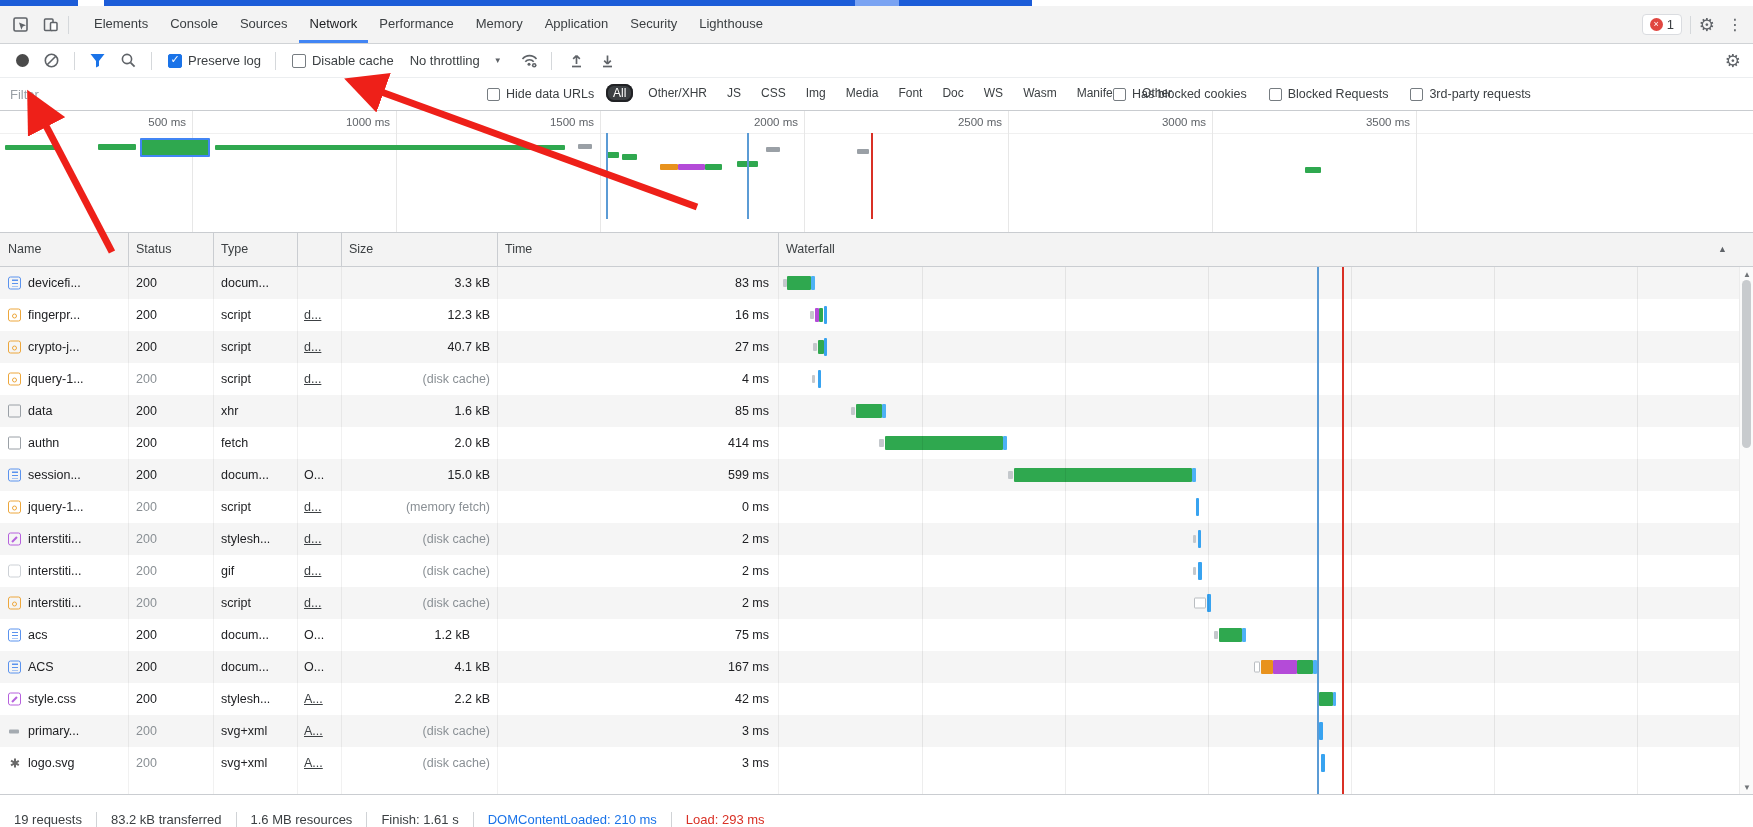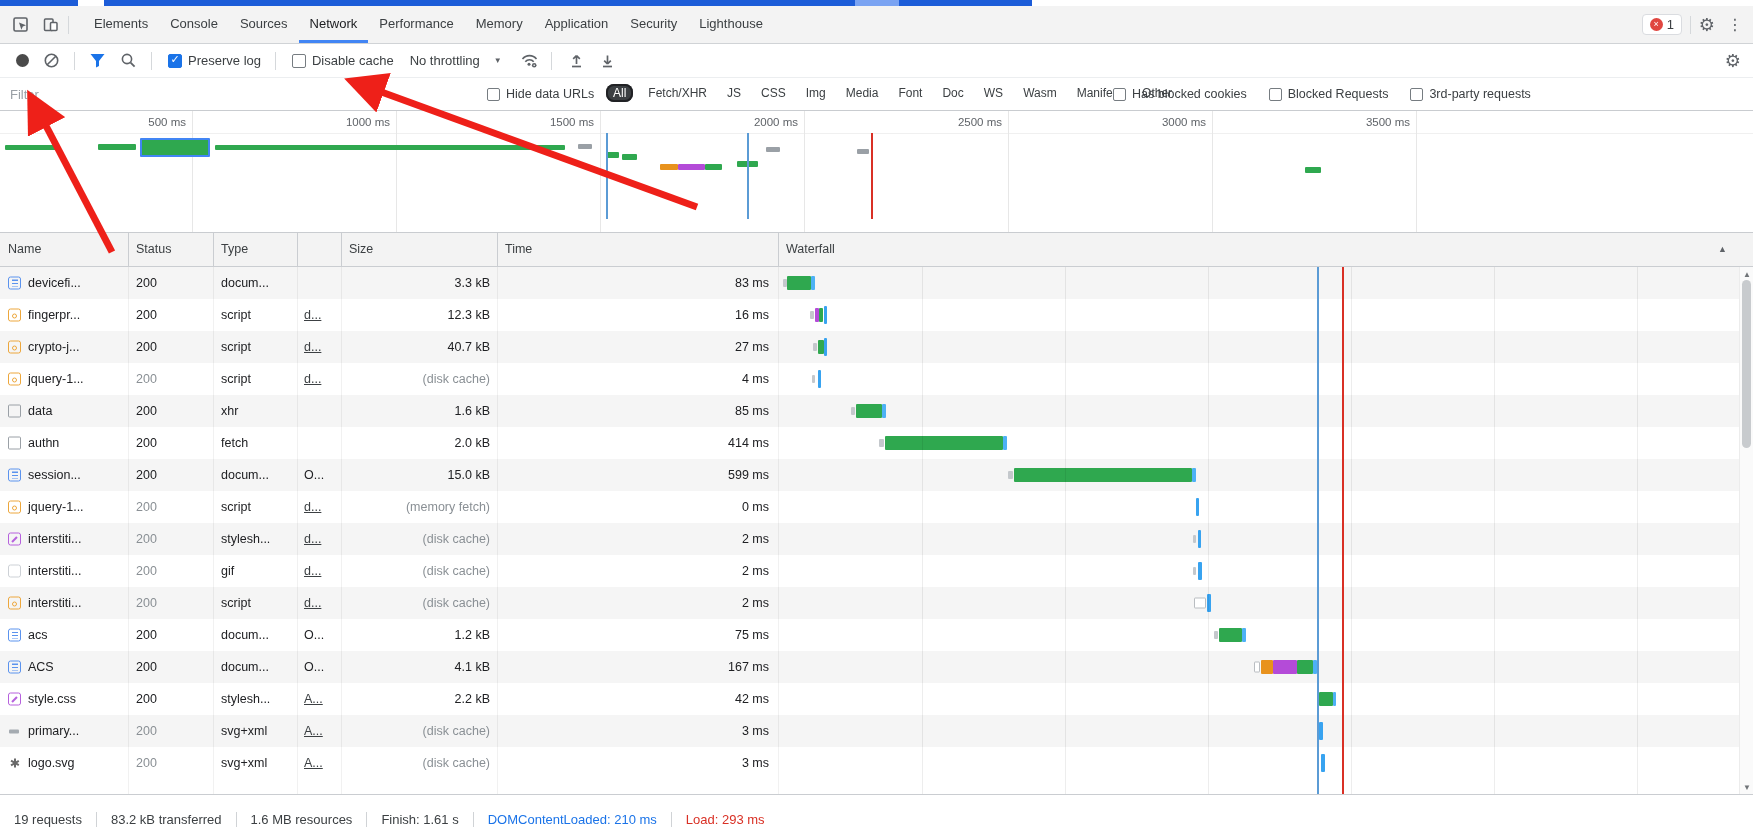--- a/index.html
+++ b/index.html
@@ -181,21 +181,21 @@
   </div>
 
   <div id="filterbar">
     <span id="filter-text">Filter</span>
     <span id="hide-urls" class="cbgroup">
       <span class="cb" style="width:13px;height:13px;"></span>
       <span style="font-size:12.5px;">Hide data URLs</span>
     </span>
     <div id="chips">
         <div class="chip selected">All</div>
-        <div class="chip">Fetch/XHR</div>
+        <div class="chip">Other/XHR</div>
         <div class="chip">JS</div>
         <div class="chip">CSS</div>
         <div class="chip">Img</div>
         <div class="chip">Media</div>
         <div class="chip">Font</div>
         <div class="chip">Doc</div>
         <div class="chip">WS</div>
         <div class="chip">Wasm</div>
         <div class="chip">Manifest</div>
         <div class="chip">Other</div>
@@ -414,21 +414,21 @@
         <span class="seg" style="left: 1207px; width: 4px; height: 18px; background: rgb(56, 163, 240);"></span>
       </div>
       <div class="row" style="top: 352px;">
         <span class="fico doc">
           <i></i>
         </span>
         <span class="rc" style="left: 28px;">acs</span>
         <span class="rc" style="left: 136px;">200</span>
         <span class="rc" style="left: 221px;">docum...</span>
         <span class="rc" style="left: 304px;">O...</span>
-        <span class="cell-size rc" style="left: 350px; text-align: right;">1.2 kB</span>
+        <span class="cell-size rc" style="left: 330px; text-align: right;">1.2 kB</span>
         <span class="cell-time rc" style="left: 560px;">75 ms</span>
         <span class="seg" style="left: 1214px; width: 4px; height: 8px; background: rgb(196, 200, 204);"></span>
         <span class="seg" style="left: 1219px; width: 23px; height: 14px; background: rgb(47, 168, 79);"></span>
         <span class="seg" style="left: 1242px; width: 4px; height: 14px; background: rgb(77, 177, 245);"></span>
       </div>
       <div class="row alt" style="top: 384px;">
         <span class="fico doc">
           <i></i>
         </span>
         <span class="rc" style="left: 28px;">ACS</span>

